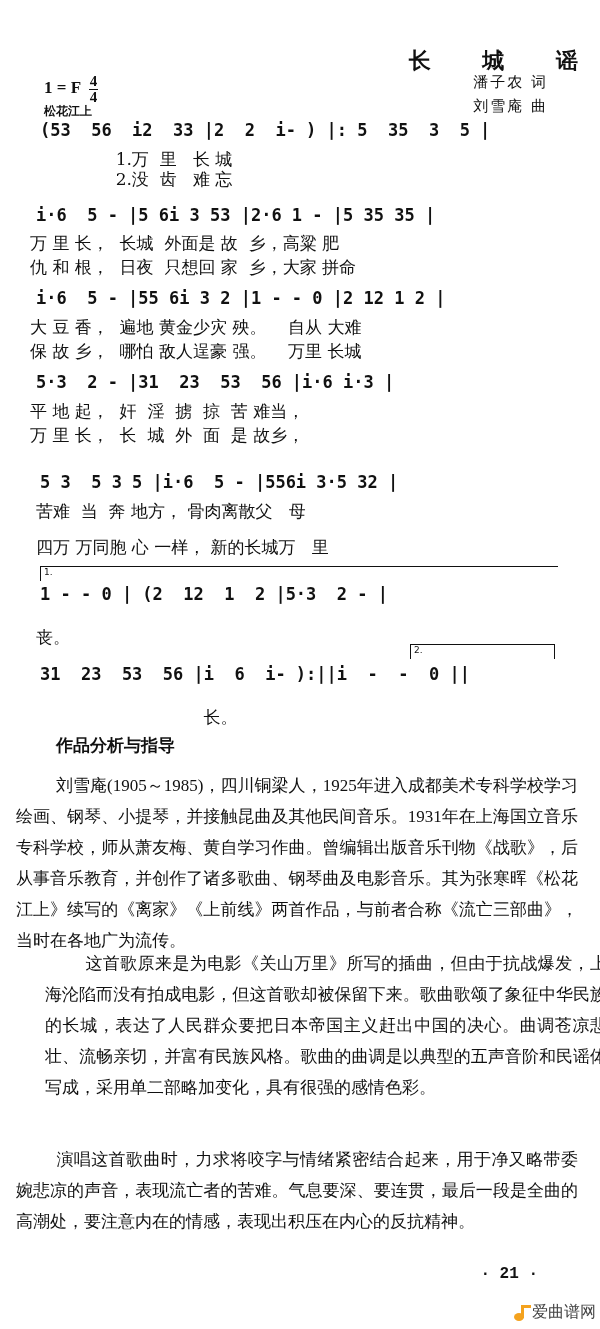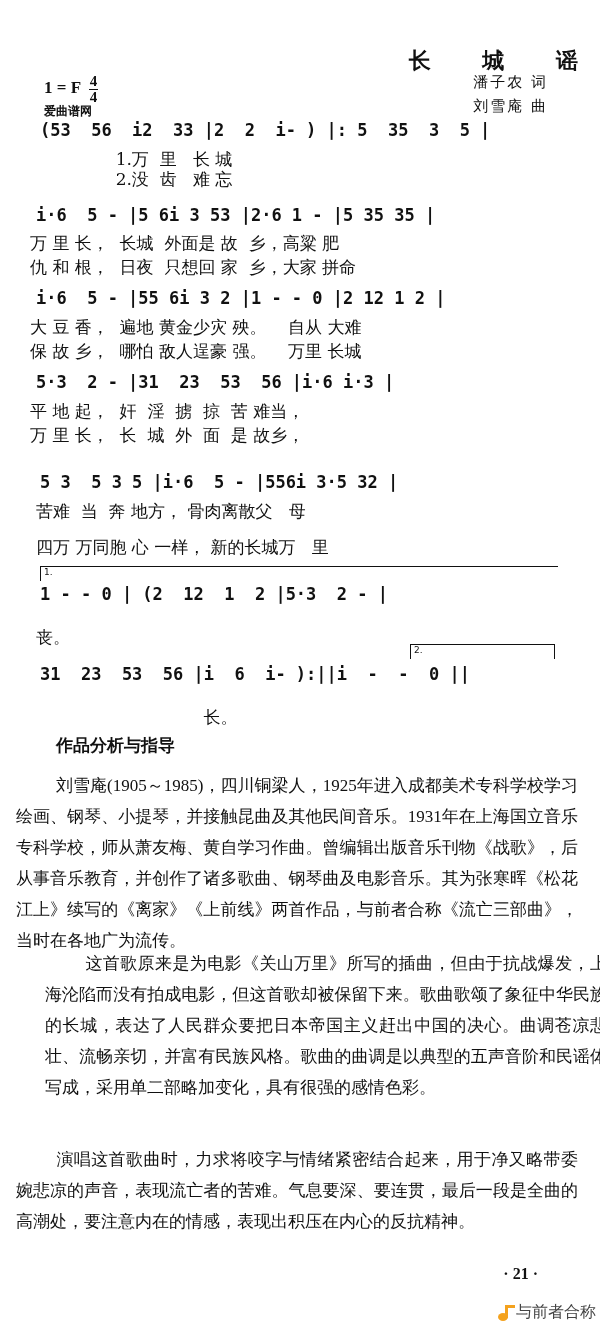--- a/index.html
+++ b/index.html
@@ -10,40 +10,40 @@
   .frac .n { border-bottom:1.5px solid #111; display:block; padding:0 1px; }
   .tempo { position:absolute; left:44px; top:103px; font-size:12px; font-weight:bold; }
   .credits { position:absolute; right:52px; top:70px; font-size:15px; font-family:"DejaVu Serif",serif; text-align:left; line-height:24px; letter-spacing:2px; }
   .staff-line { position:absolute; left:0; width:600px; font-family:"DejaVu Sans Mono","Liberation Mono",monospace; font-weight:bold; font-size:17px; white-space:pre; }
   .lyric { position:absolute; left:0; width:600px; font-size:17px; white-space:pre; font-family:"DejaVu Serif",serif; }
   .volta { position:absolute; border-top:1.5px solid #111; border-left:1.5px solid #111; height:14px; font-size:9px; padding-left:3px; }
   .volta.closed { border-right:1.5px solid #111; }
   .section-title { position:absolute; left:56px; top:734px; font-size:17px; font-weight:bold; }
   .para { position:absolute; left:16px; width:562px; font-size:17px; line-height:31px; text-align:justify; font-family:Liberation Serif, serif; }
   .para .indent { display:inline-block; width:40px; }
-  .page-number { position:absolute; right:62px; top:1265px; font-size:16px; font-weight:bold; font-family:Liberation Serif, serif; }
+  .page-number { position:absolute; right:62px; top:1265px; font-size:16px; font-weight:bold; font-family:Liberation Mono, monospace; }
   .watermark { position:absolute; right:4px; bottom:6px; display:flex; align-items:center; gap:4px; font-size:16px; color:#444; }
   .note-icon { width:14px; height:16px; position:relative; }
   .note-icon:before { content:""; position:absolute; left:0; bottom:0; width:10px; height:8px; border-radius:50%; background:#f4a21e; }
   .note-icon:after { content:""; position:absolute; left:7px; top:0; width:7px; height:10px; border-left:3px solid #f4a21e; border-top:3px solid #f4a21e; }
 </style>
 </head>
 <body>
 
 <div>
   <div class="title">长 城 谣</div>
 
   <div class="key">
     <span>1 = F</span>
     <span class="frac">
       <span class="n">4</span>
       <span>4</span>
     </span>
   </div>
-  <div class="tempo">爱曲谱网</div>
+  <div class="tempo">松花江上</div>
 
   <div class="credits">
     <div>潘子农  词</div>
     <div>刘雪庵  曲</div>
   </div>
 
   <div class="staff-line" style="top:120px;left:40px;">(53  56  i2  33 |2  2  i- ) |: 5  35  3  5 |</div>
   <div class="lyric" style="top:148px;left:40px;">              1.万  里   长 城</div>
   <div class="lyric" style="top:168px;left:40px;">              2.没  齿   难 忘</div>
 
@@ -78,15 +78,15 @@
   <div class="section-title">作品分析与指导</div>
 
   <div class="para" style="top:770px;"><span class="indent"></span><span>刘雪庵(1905～1985)，四川铜梁人，1925年进入成都美术专科学校学习绘画、钢琴、小提琴，并接触昆曲及其他民间音乐。1931年在上海国立音乐专科学校，师从萧友梅、黄自学习作曲。曾编辑出版音乐刊物《战歌》，后从事音乐教育，并创作了诸多歌曲、钢琴曲及电影音乐。其为张寒晖《松花江上》续写的《离家》《上前线》两首作品，与前者合称《流亡三部曲》，当时在各地广为流传。</span></div>
   <div class="para" style="top:948px;margin-left:29px;"><span class="indent"></span><span>这首歌原来是为电影《关山万里》所写的插曲，但由于抗战爆发，上海沦陷而没有拍成电影，但这首歌却被保留下来。歌曲歌颂了象征中华民族的长城，表达了人民群众要把日本帝国主义赶出中国的决心。曲调苍凉悲壮、流畅亲切，并富有民族风格。歌曲的曲调是以典型的五声音阶和民谣体写成，采用单二部略加变化，具有很强的感情色彩。</span></div>
   <div class="para" style="top:1144px;"><span class="indent"></span><span>演唱这首歌曲时，力求将咬字与情绪紧密结合起来，用于净又略带委婉悲凉的声音，表现流亡者的苦难。气息要深、要连贯，最后一段是全曲的高潮处，要注意内在的情感，表现出积压在内心的反抗精神。</span></div>
 
   <div class="page-number">· 21 ·</div>
 
   <div class="watermark">
     <span class="note-icon"></span>
-    <span>与前者合称</span>
+    <span>爱曲谱网</span>
   </div>
 </div>
 
 </body></html>

